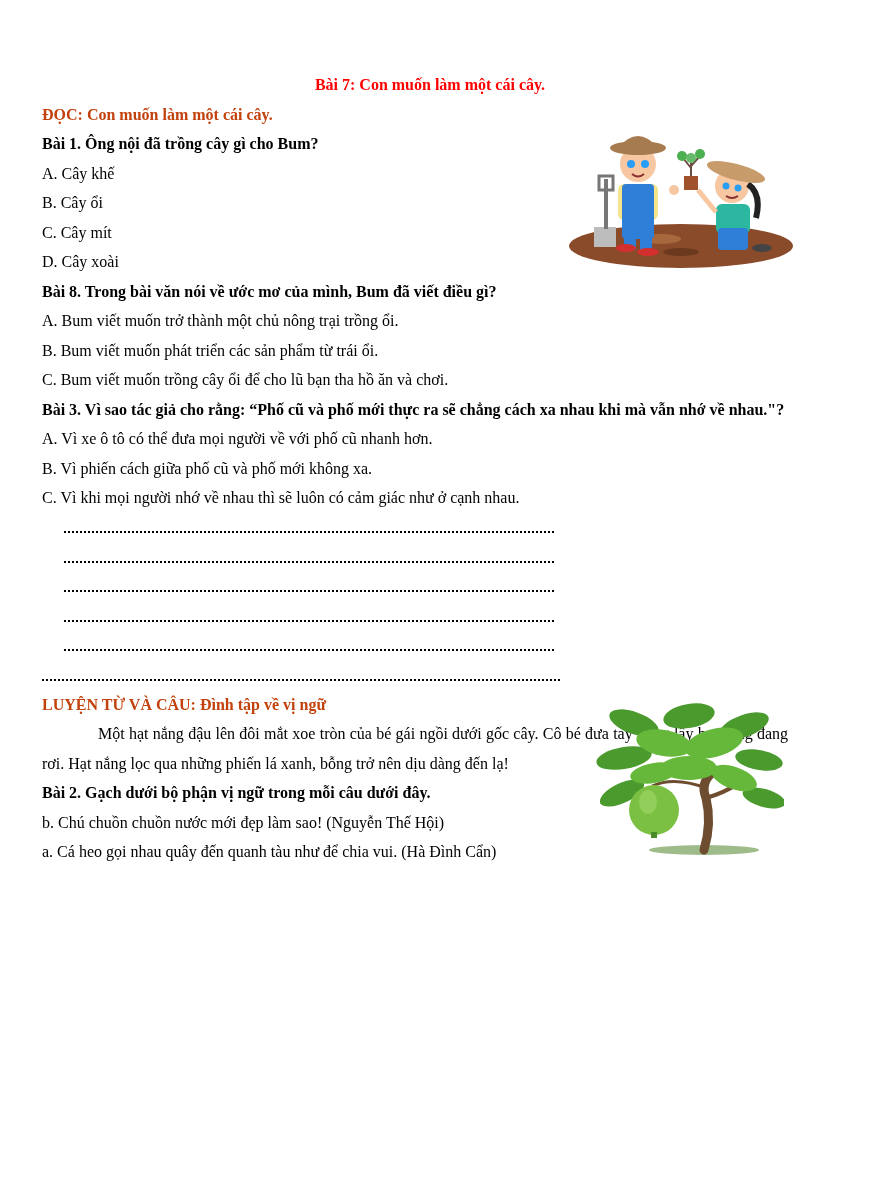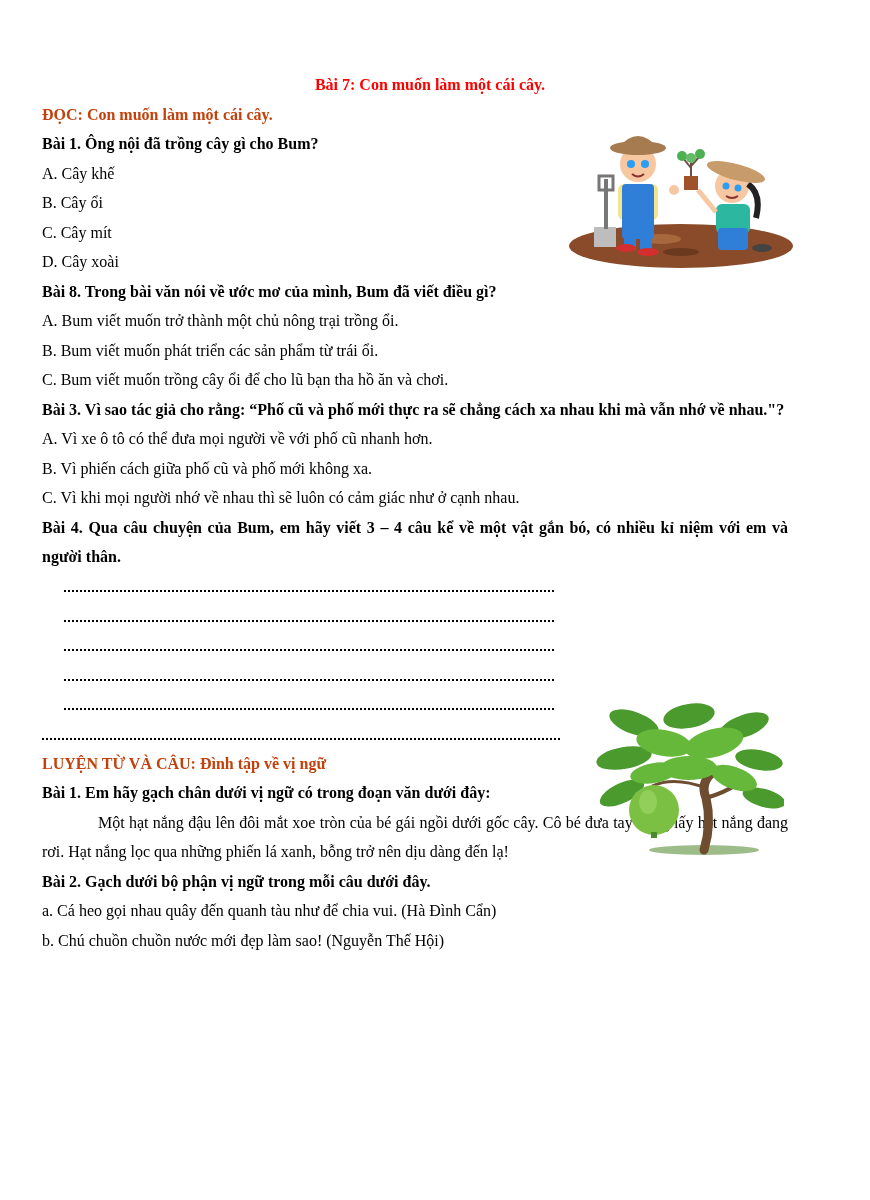--- a/index.html
+++ b/index.html
@@ -33,21 +33,20 @@
   <div class="line q">Bài 8. Trong bài văn nói về ước mơ của mình, Bum đã viết điều gì?</div>
   <div class="line">A. Bum viết muốn trở thành một chủ nông trại trồng ổi.</div>
   <div class="line">B. Bum viết muốn phát triển các sản phẩm từ trái ổi.</div>
   <div class="line">C. Bum viết muốn trồng cây ổi để cho lũ bạn tha hồ ăn và chơi.</div>
 
   <div class="line wrap q">Bài 3. Vì sao tác giả cho rằng: “Phố cũ và phố mới thực ra sẽ chẳng cách xa nhau khi mà vẫn nhớ về nhau."?</div>
   <div class="line">A. Vì xe ô tô có thể đưa mọi người về với phố cũ nhanh hơn.</div>
   <div class="line">B. Vì phiến cách giữa phố cũ và phố mới không xa.</div>
   <div class="line">C. Vì khi mọi người nhớ về nhau thì sẽ luôn có cảm giác như ở cạnh nhau.</div>
 
-  <div class="line wrap q">Bài 4. Qua câu chuyện của Bum, em hãy viết 3 – 4 câu kể về một vật gắn bó, có nhiều kỉ niệm với em và người thân.</div>
 
   <div>
     <div class="dots">
         <span style="left:22px;width:490px"></span>
       </div>
     <div class="dots">
         <span style="left:22px;width:490px"></span>
       </div>
     <div class="dots">
         <span style="left:22px;width:490px"></span>
@@ -57,25 +56,24 @@
       </div>
     <div class="dots">
         <span style="left:22px;width:490px"></span>
       </div>
     <div class="dots">
         <span style="left:0px;width:518px"></span>
       </div>
   </div>
 
   <div class="line section">LUYỆN TỪ VÀ CÂU: Đình tập về vị ngữ</div>
-  <div class="line q">Bài 1. Em hãy gạch chân dưới vị ngữ có trong đoạn văn dưới đây:</div>
   <div class="line wrap indent">Một hạt nắng đậu lên đôi mắt xoe tròn của bé gái ngồi dưới gốc cây. Cô bé đưa tay hứng lấy hạt nắng đang rơi. Hạt nắng lọc qua những phiến lá xanh, bỗng trở nên dịu dàng đến lạ!</div>
   <div class="line q">Bài 2. Gạch dưới bộ phận vị ngữ trong mỗi câu dưới đây.</div>
+  <div class="line">b. Chú chuồn chuồn nước mới đẹp làm sao! (Nguyễn Thế Hội)</div>
   <div class="line">a. Cá heo gọi nhau quây đến quanh tàu như để chia vui. (Hà Đình Cẩn)</div>
-  <div class="line">b. Chú chuồn chuồn nước mới đẹp làm sao! (Nguyễn Thế Hội)</div>
 </div>
 
 <div class="img" style="left:566px; top:124px; width:230px; height:150px;">
   <svg width="230" height="150" viewBox="0 0 230 150">
     <ellipse cx="115" cy="122" rx="112" ry="22" fill="#8a4b2a"></ellipse>
     <ellipse cx="95" cy="115" rx="20" ry="5" fill="#a8683e"></ellipse>
     <ellipse cx="115" cy="128" rx="18" ry="4" fill="#6b3a1e"></ellipse>
 
     <rect x="28" y="103" width="22" height="20" fill="#bdbdbd"></rect>
     <rect x="38" y="55" width="4" height="50" fill="#777"></rect>

